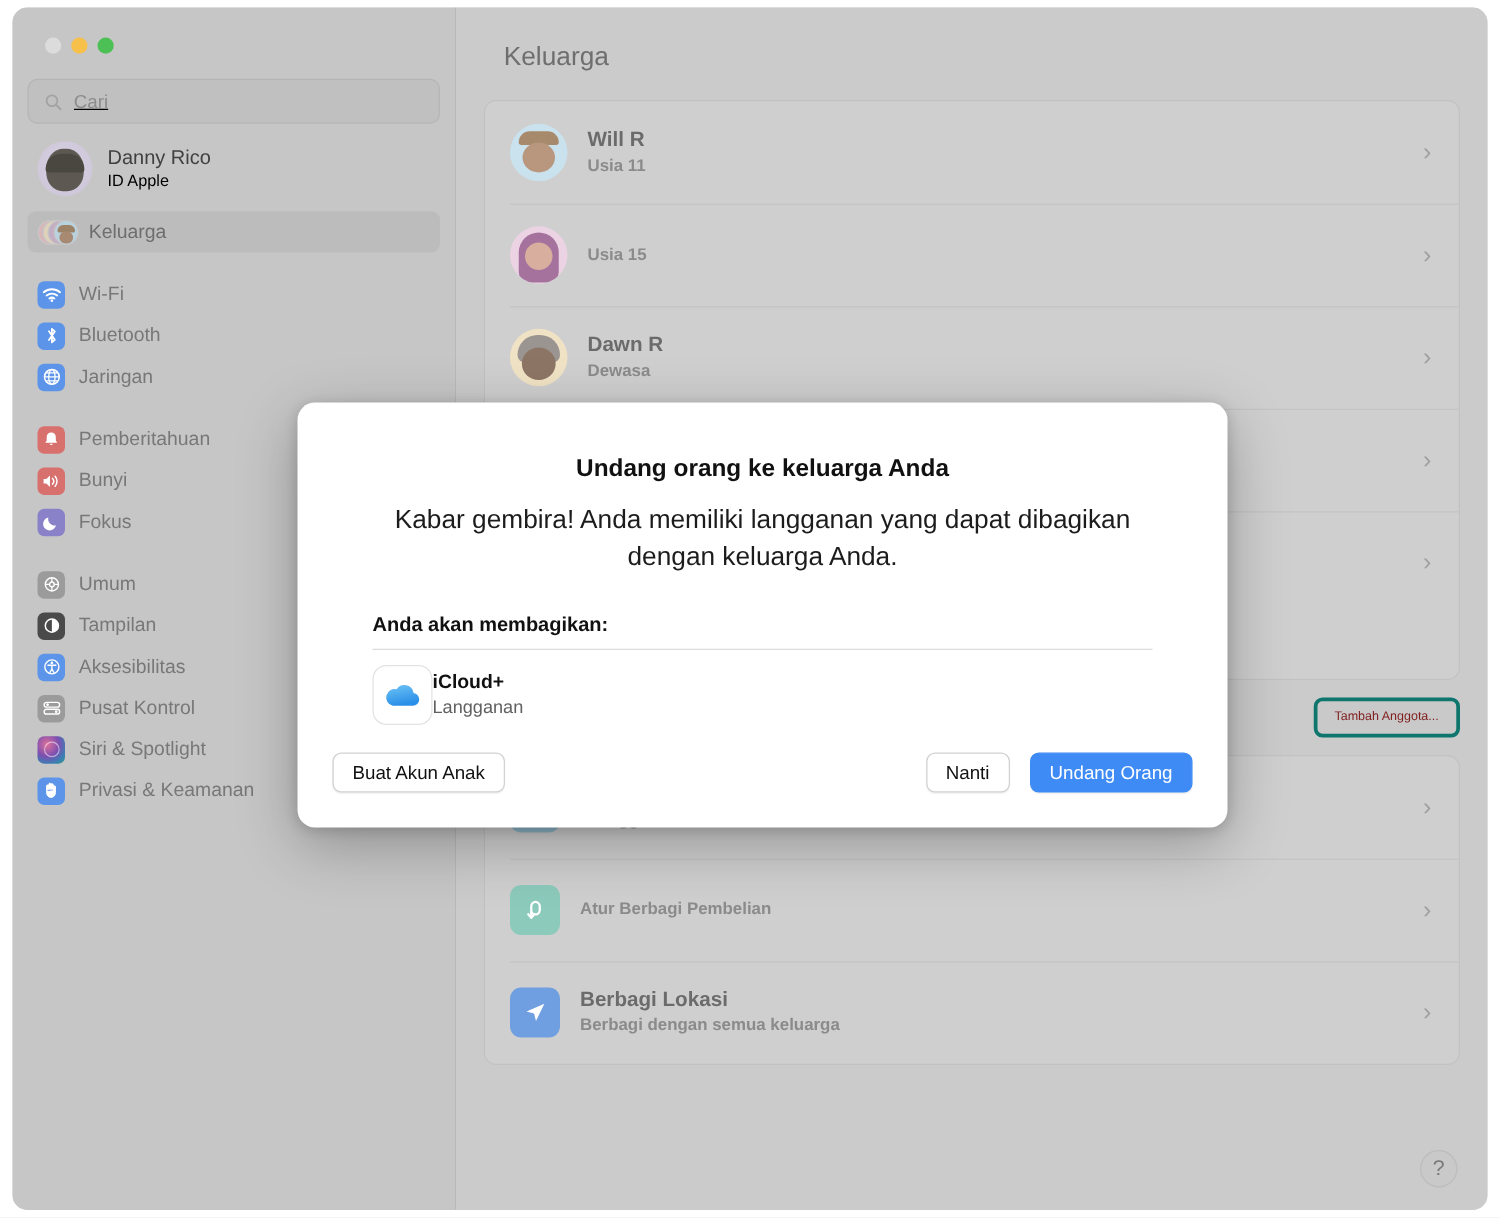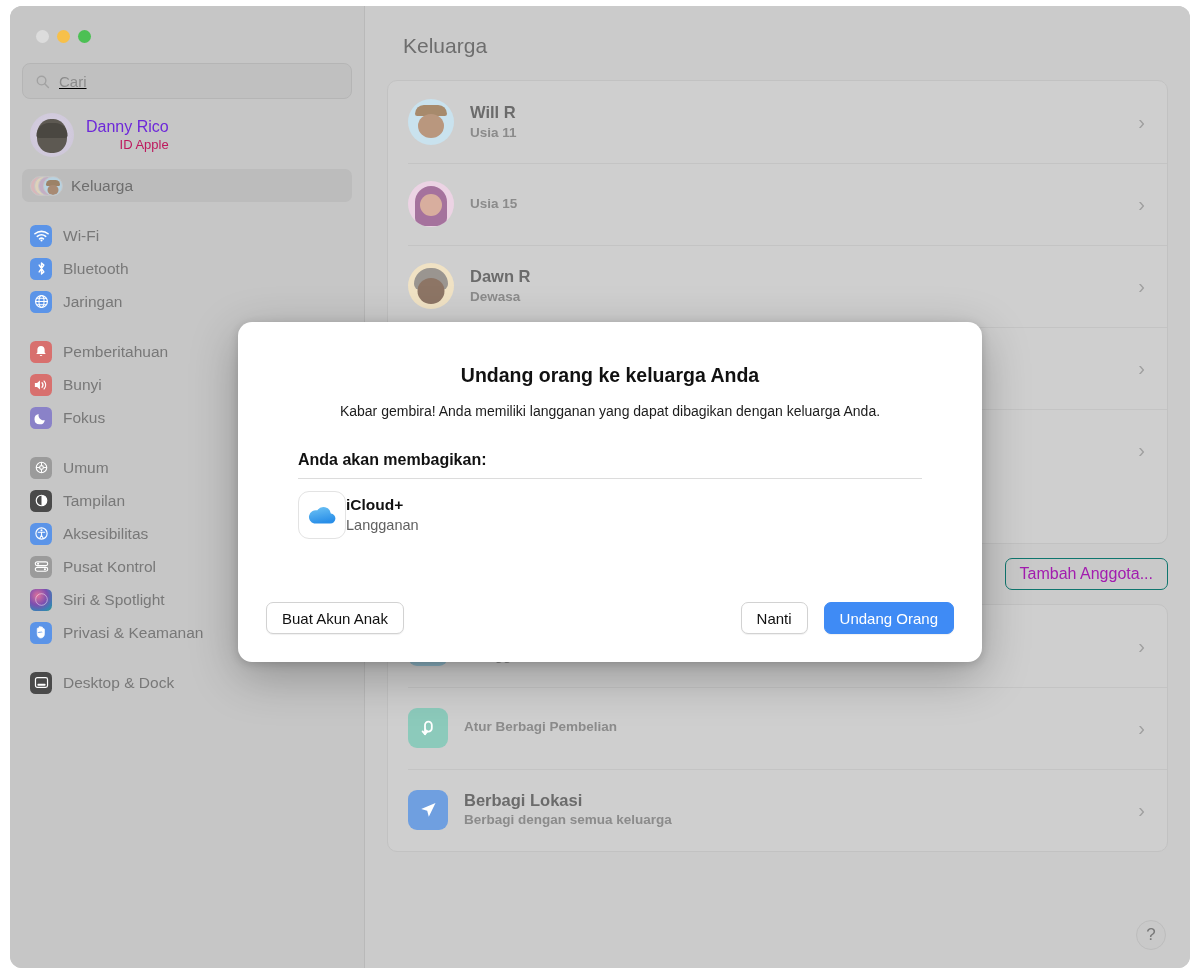--- a/index.html
+++ b/index.html
@@ -77,22 +77,22 @@
     transform: translate(-50%,-50%);
     width: 30px; height: 34px; border-radius: 46% 46% 44% 44%;
     background: #5d5952;
   }
   .acct-avatar .memo-hair {
     position: absolute; left: 50%; top: 22%;
     transform: translateX(-50%);
     width: 31px; height: 15px; border-radius: 14px 14px 3px 3px;
     background: #4a4741;
   }
-  .acct-name { font-size: 16px; color: #6d28d9; line-height: 1.25; }
-  .acct-sub { font-size: 13px; color: #be185d; line-height: 1.3; text-align: right; }
+  .acct-name { font-size: 16px; color: #404040; line-height: 1.25; }
+  .acct-sub { font-size: 13px; color: #000000; line-height: 1.3; }
 
   .side-item {
     display: flex; align-items: center; gap: 11px;
     height: 33px;
     padding: 0 8px;
     border-radius: 7px;
     cursor: default;
   }
   .side-item.selected { background: #bcbcbc; }
   .side-item .label { font-size: 15.5px; color: #787878; white-space: nowrap; }
@@ -172,22 +172,22 @@
     margin-right: 16px;
     display: flex; align-items: center; justify-content: center;
   }
   .row .text { flex: 1 1 auto; min-width: 0; font-weight: bold; }
   .row .t1 { font-size: 16.5px; color: #6b6b6b; line-height: 1.3; white-space: nowrap; }
   .row .t2 { font-size: 13.5px; color: #8b8b8b; line-height: 1.35; white-space: nowrap; }
   .chev { color: #a0a0a0; font-size: 20px; line-height: 1; flex: 0 0 auto; padding-right: 4px; }
   .desc-row { padding: 14px 20px 18px 20px; font-size: 13.5px; color: #858585; line-height: 1.45; }
   .btn-row { display: flex; justify-content: flex-end; padding: 14px 0 0 0; }
   .plain-btn {
-    background: #c9c9c9; border: 1px solid #0f766e; border-radius: 7px;
-    height: 32px; padding: 0 14px; font-size: 16px; color: #a21caf;
+    background: #c9c9c9; border: 3px solid #0f766e; border-radius: 7px;
+    height: 32px; padding: 0 14px; font-size: 10px; color: #7f1d1d;
     font-family: "Liberation Sans", sans-serif;
   }
   .help-btn {
     position: absolute; right: 24px; bottom: 18px;
     width: 30px; height: 30px; border-radius: 50%;
     background: #c9c9c9; border: 1px solid #bdbdbd;
     color: #787878; font-size: 17px;
     display: flex; align-items: center; justify-content: center;
     font-family: "Liberation Sans", sans-serif;
   }
@@ -201,21 +201,21 @@
     border-radius: 14px;
     box-shadow: 0 14px 48px rgba(0,0,0,.28), 0 2px 10px rgba(0,0,0,.16);
     padding: 28px 32px 0 32px;
     z-index: 50;
   }
   .modal h2 {
     font-size: 19.5px; font-weight: bold; color: #111; text-align: center;
     margin-top: 14px;
   }
   .modal .body {
-    font-size: 14px; color: #1c1c1c; text-align: center;
+    font-size: 21px; color: #1c1c1c; text-align: center;
     line-height: 1.45; margin-top: 14px;
     padding: 0 28px;
   }
   .modal .section-title {
     font-size: 16px; font-weight: bold; color: #111;
     margin-top: 30px; padding-left: 28px;
   }
   .modal .hr {
     height: 1px; background: #dcdcdc;
     margin: 9px 28px 0 28px;
@@ -419,29 +419,20 @@
         <span class="sicon" style="background:#5b94e8">
           <svg width="14" height="15" viewBox="0 0 14 16">
               <path d="M3 8.4V4.1a.95.95 0 0 1 1.9 0v3M4.9 7.1V2.6a.95.95 0 0 1 1.9 0v4.4M6.8 7V3a.95.95 0 0 1 1.9 0v4.2M8.7 7.6V4.8a.95.95 0 0 1 1.9 0v4.6c0 2.7-1.5 4.4-3.8 4.4S3 12 3 9.4V8.4" fill="#fff" stroke="#fff" stroke-width=".8" stroke-linejoin="round"></path>
             </svg>
         </span>
         <span class="label">Privasi &amp; Keamanan</span>
       </div>
 
       <div class="gap"></div>
 
-      <div class="side-item">
-        <span class="sicon" style="background:#4a4a4a">
-          <svg width="15" height="13" viewBox="0 0 16 14">
-              <rect x="1.5" y="1.8" width="13" height="10.4" rx="2" fill="none" stroke="#fff" stroke-width="1.3"></rect>
-              <rect x="3.6" y="8.3" width="8.8" height="2.1" rx=".8" fill="#fff"></rect>
-            </svg>
-        </span>
-        <span class="label">Desktop &amp; Dock</span>
-      </div>
     </aside>
 
     <section class="main">
       <h1 class="page-title">Keluarga</h1>
 
       <div class="card">
         <div class="row">
           <span class="avatar av-will">
               <i class="hat"></i>
               <i class="face"></i>

